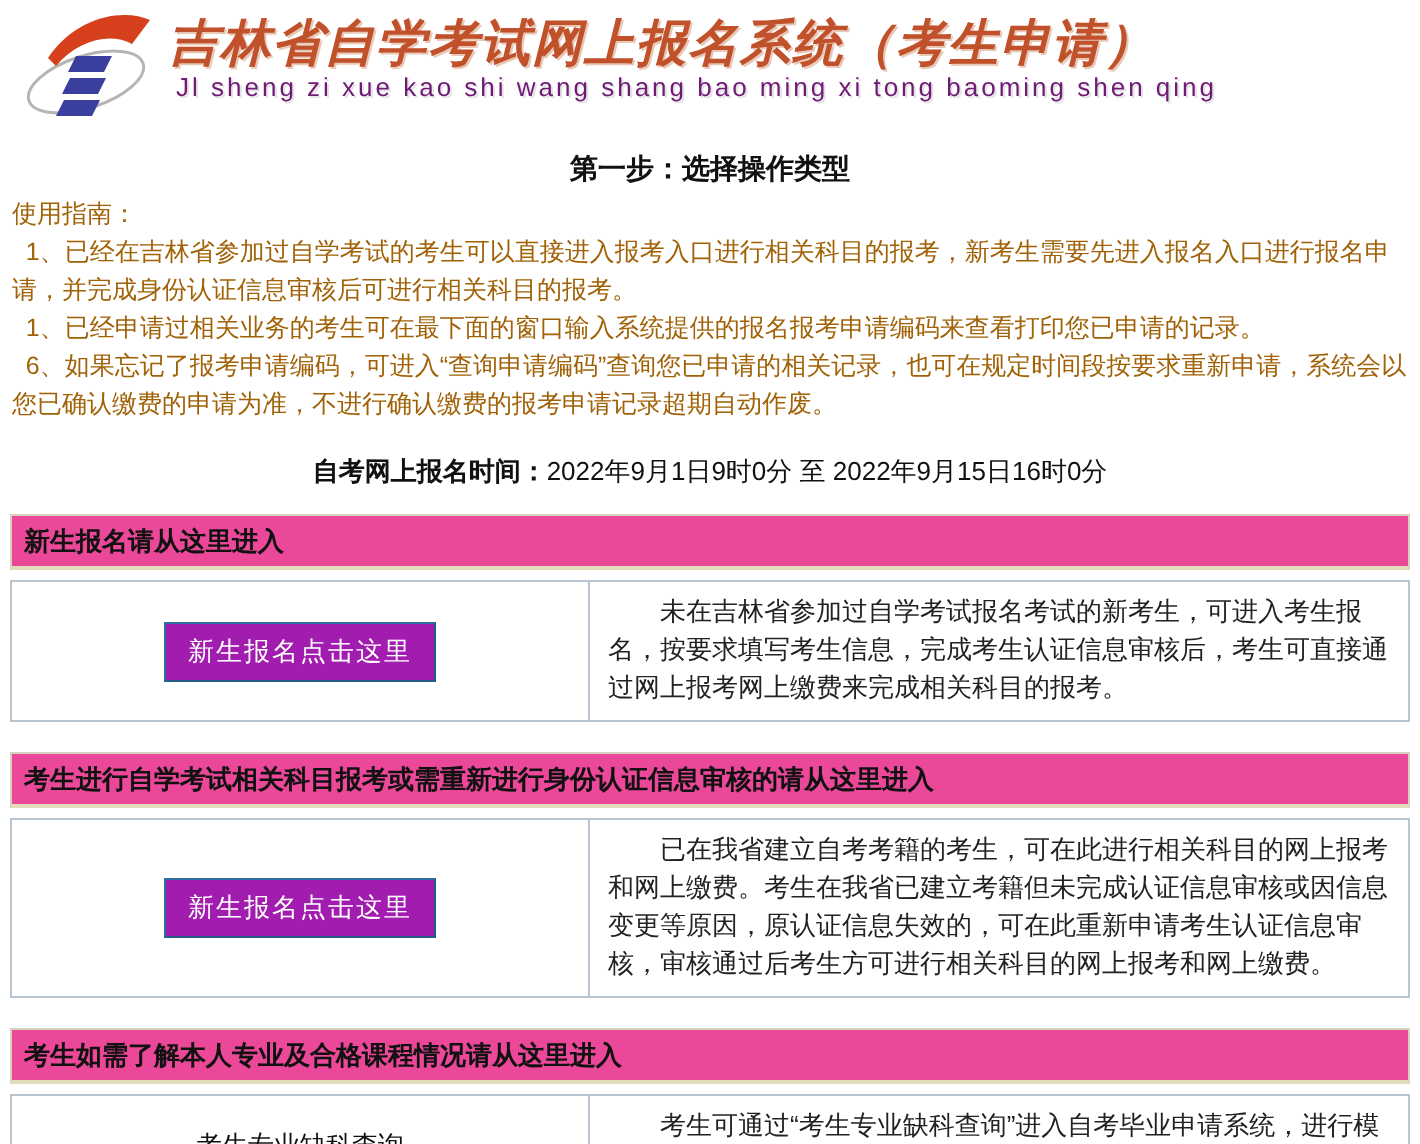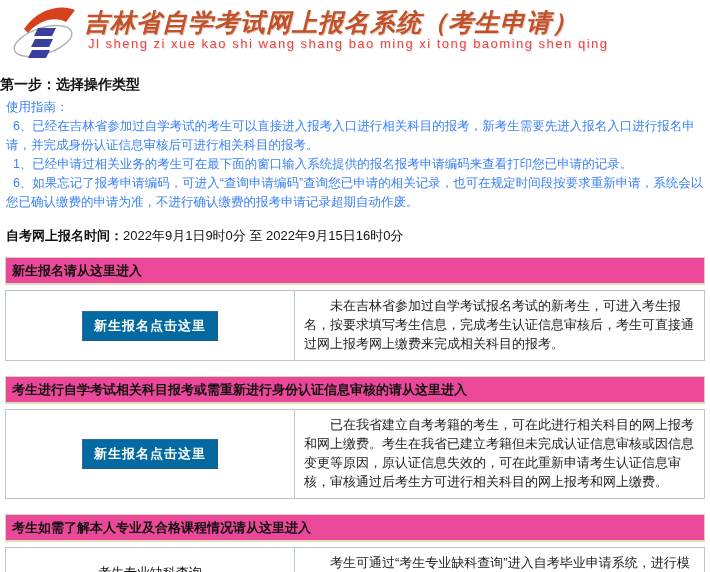--- a/index.html
+++ b/index.html
@@ -13,35 +13,35 @@
   .logo{position:absolute;left:12px;top:3px;}
   .title-wrap{padding:8px 0 0 84px;}
   .site-title{
     font-family:Liberation Sans, sans-serif;
     font-weight:bold;font-style:italic;
     font-size:25px;letter-spacing:1px;
     color:#c0512b;text-shadow:1px 1px 0 #e8c9b8;
     white-space:nowrap;line-height:28px;
   }
   .site-pinyin{
-    font-size:13px;color:#ef4444;letter-spacing:1.5px;
+    font-size:13px;color:#701a75;letter-spacing:1.5px;
     white-space:nowrap;line-height:15px;padding-left:4px;
     text-shadow:1px 1px 0 #e4e4e4;
   }
   
   .step-title{
-    text-align:left;font-size:14px;font-weight:bold;color:#111;
+    text-align:center;font-size:14px;font-weight:bold;color:#111;
     margin:10px 0 4px 0;
   }
   
-  .guide{margin:2px 6px 0 6px;color:#3b82f6;font-size:12.5px;line-height:19px;}
+  .guide{margin:2px 6px 0 6px;color:#a16207;font-size:12.5px;line-height:19px;}
   .guide p{margin:0;}
   .guide .g-item{text-indent:0.55em;}
   
-  .schedule{margin:15px 6px 0 6px;font-size:13px;color:#111;}
+  .schedule{margin:15px 6px 0 6px;font-size:13px;color:#111;text-align:center;}
   .schedule b{font-weight:bold;}
   
   .section{margin:12px 5px 0 5px;}
   .section + .section{margin-top:15px;}
   .section-bar{
     background:#ec4899;
     border:1px solid #d6d2c2;
     border-bottom:2px solid #e3dcba;
     font-size:13px;font-weight:bold;color:#111;
     padding:5px 6px 4px 6px;line-height:16px;
@@ -52,21 +52,21 @@
   }
   .section td{
     border:1px solid #b9c6d2;vertical-align:middle;
   }
   td.action-cell{width:280px;text-align:center;padding:6px 4px;}
   td.desc-cell{padding:5px 9px 7px 9px;color:#222;}
   .desc{margin:0;line-height:19px;text-indent:2em;}
   .action-link{color:#111;cursor:pointer;}
   .blue-btn{
     display:inline-block;cursor:pointer;
-    background:#0369a1;color:#fff;font-weight:bold;font-size:13px;
+    background:#a21caf;color:#fff;font-weight:normal;font-size:13px;
     padding:5px 11px;border:1px solid #2d6da0;
     border-right-color:#235a86;border-bottom-color:#235a86;
     letter-spacing:1px;
     text-align:center;
   }
 </style>
 </head>
 <body>
 
 <div class="site-header">
@@ -84,21 +84,21 @@
   <div class="title-wrap">
     <div class="site-title">吉林省自学考试网上报名系统（考生申请）</div>
     <div class="site-pinyin">Jl sheng zi xue kao shi wang shang bao ming xi tong baoming shen qing</div>
   </div>
 </div>
 
 <div class="step-title">第一步：选择操作类型</div>
 
 <div class="guide">
   <p>使用指南：</p>
-  <p class="g-item">6、已经在吉林省参加过自学考试的考生可以直接进入报考入口进行相关科目的报考，新考生需要先进入报名入口进行报名申请，并完成身份认证信息审核后可进行相关科目的报考。</p>
+  <p class="g-item">1、已经在吉林省参加过自学考试的考生可以直接进入报考入口进行相关科目的报考，新考生需要先进入报名入口进行报名申请，并完成身份认证信息审核后可进行相关科目的报考。</p>
   <p class="g-item">1、已经申请过相关业务的考生可在最下面的窗口输入系统提供的报名报考申请编码来查看打印您已申请的记录。</p>
   <p class="g-item">6、如果忘记了报考申请编码，可进入“查询申请编码”查询您已申请的相关记录，也可在规定时间段按要求重新申请，系统会以您已确认缴费的申请为准，不进行确认缴费的报考申请记录超期自动作废。</p>
 </div>
 
 <div class="schedule">
   <b>自考网上报名时间：</b><span>2022年9月1日9时0分 至 2022年9月15日16时0分</span>
 </div>
 
 <div class="section">
   <div class="section-bar">新生报名请从这里进入</div>

